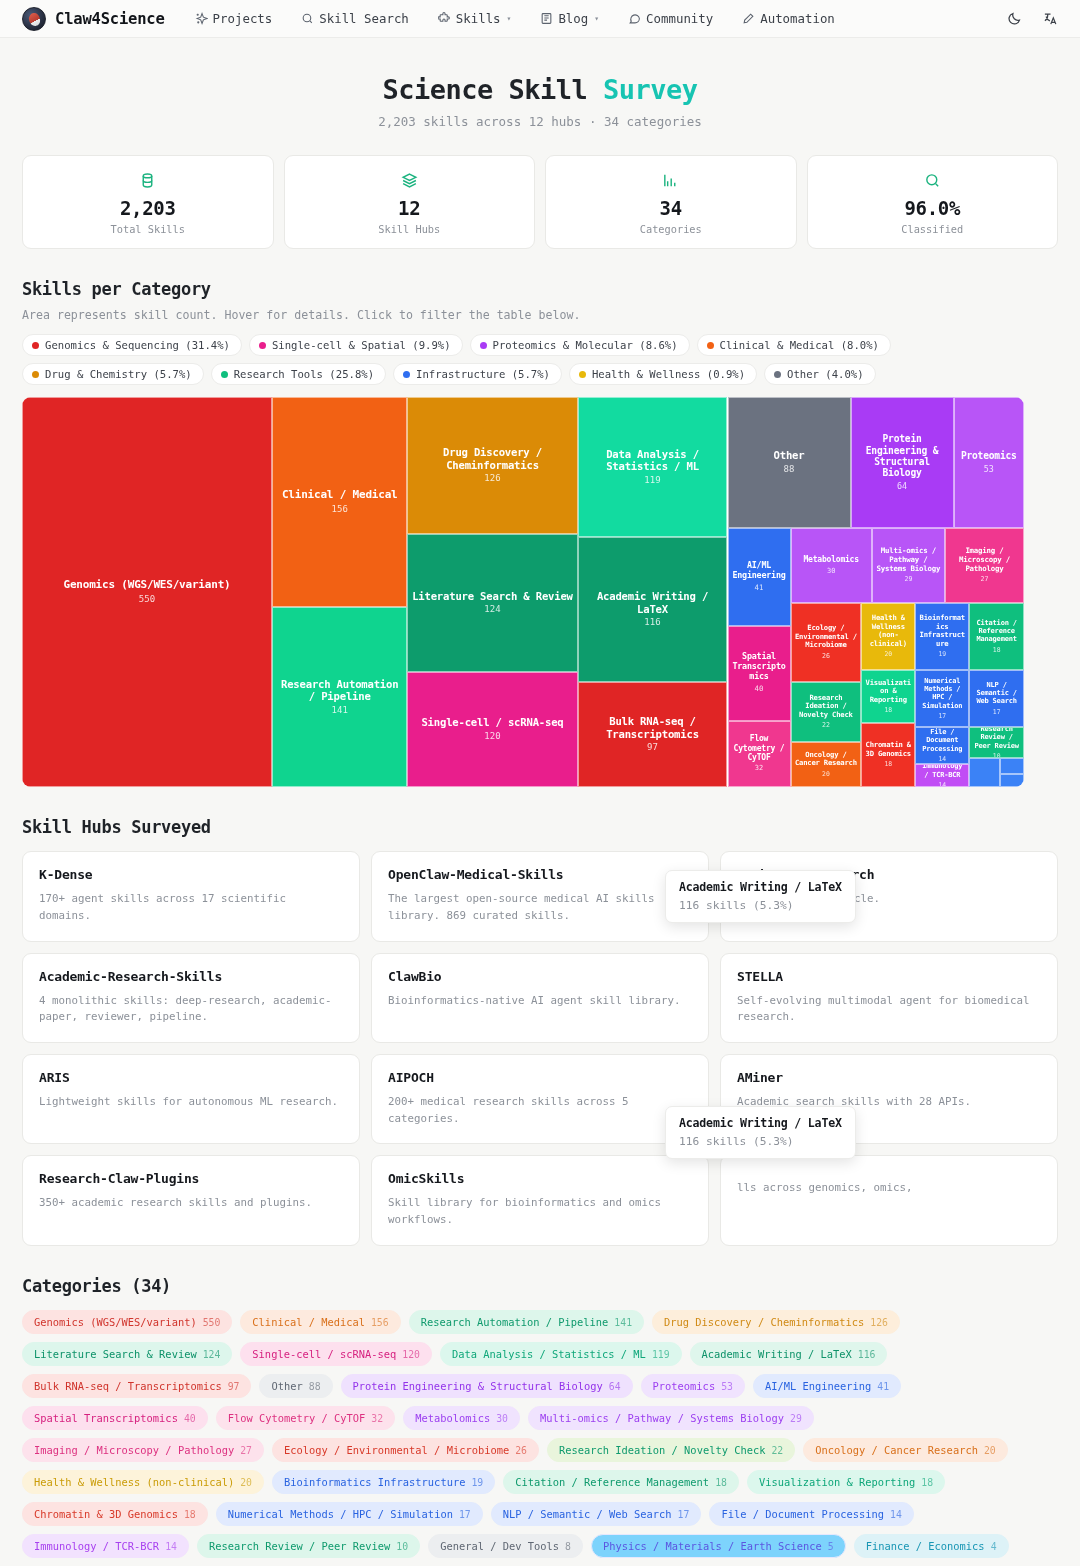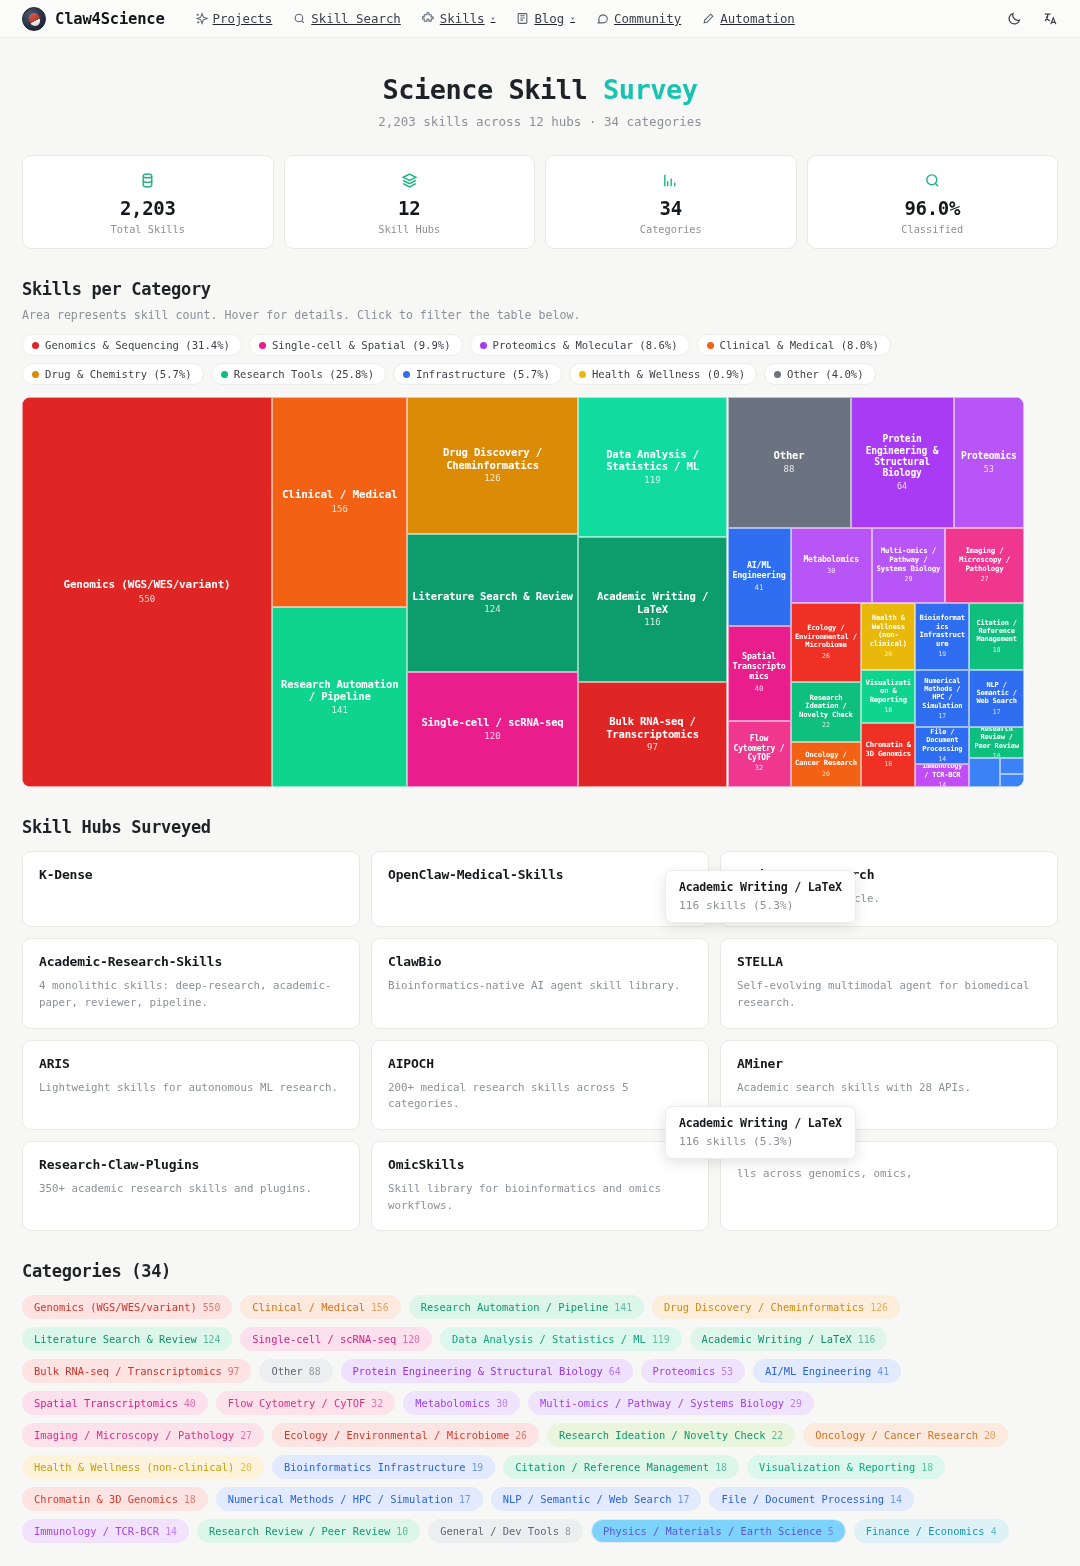--- a/index.html
+++ b/index.html
@@ -29,21 +29,21 @@
   }
   .brand-logo::after {
     content: ""; position: absolute; left: 6px; top: 5px;
     width: 11px; height: 13px;
     background: linear-gradient(160deg,#e8604a 0%, #c43b2c 60%, #fdfdfd 61%, #e5e5e5 100%);
     border-radius: 48% 52% 45% 55%;
     transform: rotate(-8deg);
     opacity: .92;
   }
   .brand-name { font-size: 15.5px; font-weight: 700; letter-spacing: -.2px; color: #12151a; }
-  .nav-links { display: flex; align-items: center; gap: 21px; text-decoration: underline; }
+  .nav-links { display: flex; align-items: center; gap: 29px; }
   .nav-link {
     display: flex; align-items: center; gap: 5px;
     font-size: 12.4px; color: #3c4149; white-space: nowrap; cursor: pointer;
   }
   .nav-link .ico { width: 13px; height: 13px; display: block; color: #5c636e; }
   .nav-link .ico svg { display: block; width: 13px; height: 13px; }
   .caret { font-size: 8px; color: #8a9099; margin-left: 1px; }
   .nav-right { margin-left: auto; display: flex; align-items: center; gap: 21px; }
   .nav-icon-btn { color: #3c4149; cursor: pointer; display: block; }
   .nav-icon-btn svg { display: block; }
@@ -423,23 +423,25 @@
       </div>
       <div class="tm" style="left: 94.54%; top: 92.6%; width: 3.1%; height: 7.4%; background: rgb(59, 130, 246);"></div>
       <div class="tm" style="left: 97.64%; top: 92.6%; width: 2.36%; height: 4%; background: rgb(59, 130, 246);"></div>
       <div class="tm" style="left: 97.64%; top: 96.6%; width: 2.36%; height: 3.4%; background: rgb(59, 130, 246);"></div>
     </div>
 
   <div class="section-title">Skill Hubs Surveyed</div>
   <div class="hubs" id="hubs">
       <div class="hub-card">
         <div class="hub-name">K-Dense</div>
+        <div class="hub-desc">170+ agent skills across 17 scientific domains.</div>
       </div>
       <div class="hub-card">
         <div class="hub-name">OpenClaw-Medical-Skills</div>
+        <div class="hub-desc">The largest open-source medical AI skills library. 869 curated skills.</div>
       </div>
       <div class="hub-card">
         <div class="hub-name">Orchestra-Research</div>
         <div class="hub-desc">AI research lifecycle.</div>
       </div>
       <div class="hub-card">
         <div class="hub-name">Academic-Research-Skills</div>
         <div class="hub-desc">4 monolithic skills: deep-research, academic-paper, reviewer, pipeline.</div>
       </div>
       <div class="hub-card">

